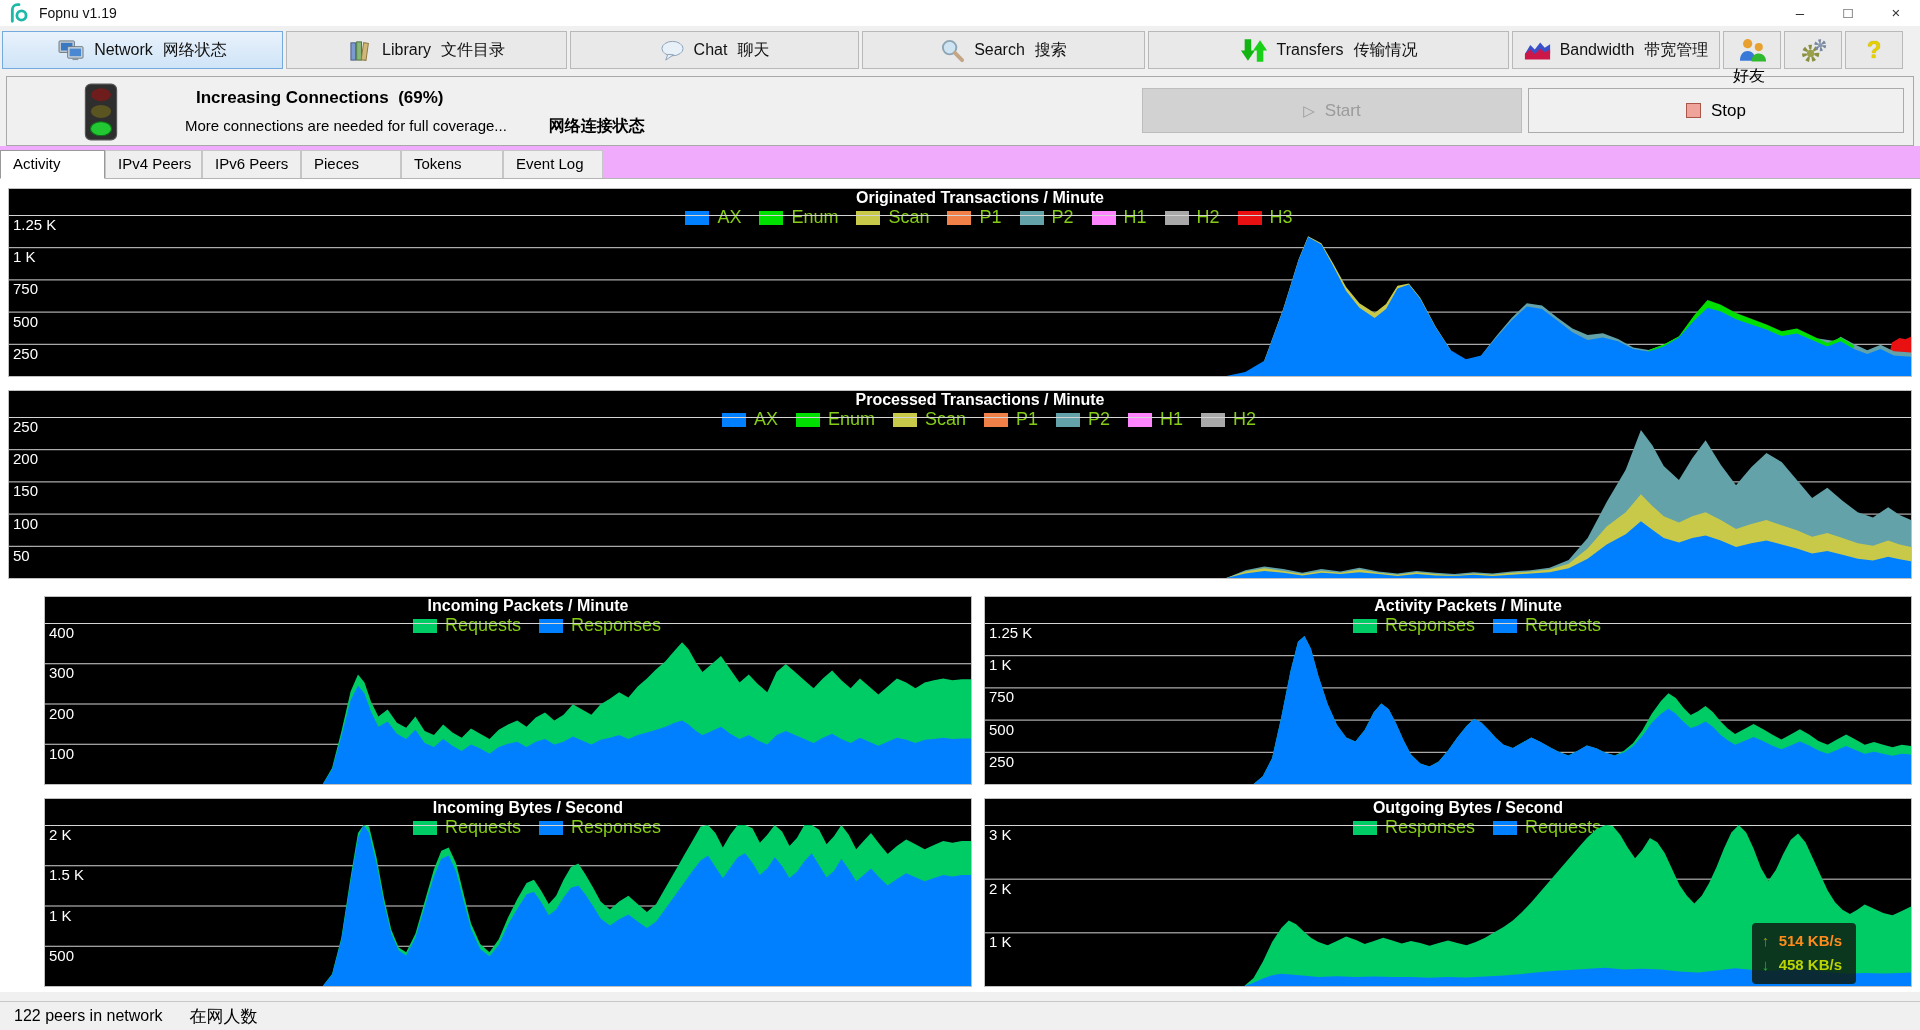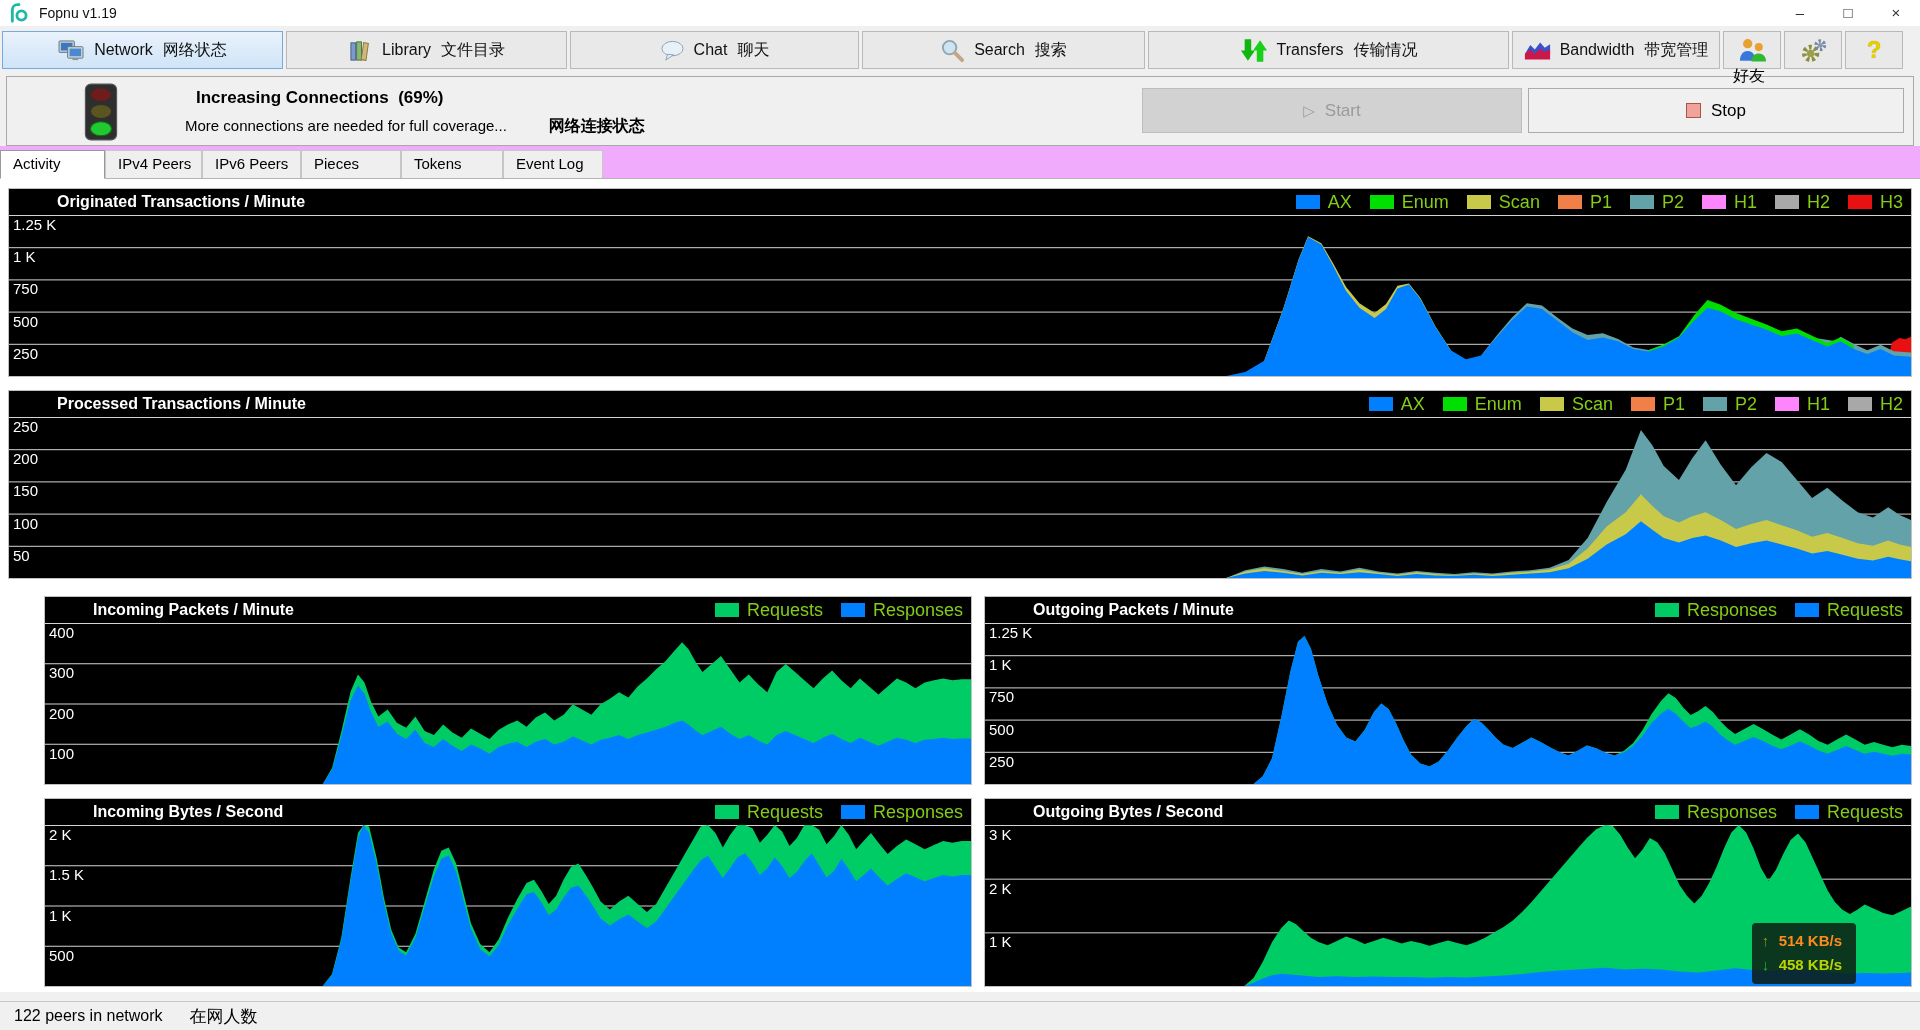--- a/index.html
+++ b/index.html
@@ -46,21 +46,21 @@
   .tab.active{background:#fff;border:1px solid #999;border-bottom:1px solid #fff;height:29px;margin-bottom:-1px;z-index:2;}
   .tw0{width:105px}.tw1{width:97px}.tw2{width:99px}.tw3{width:100px}.tw4{width:102px}.tw5{width:100px}
   
   .charts{background:#fff;padding:9px 8px 0 8px;min-height:813px;box-sizing:border-box;}
   .chart-panel{background:#000;border:1px solid #c0c0c0;box-sizing:border-box;height:189px;}
   .full{margin-bottom:13px;}
   .full.gap-lg{margin-bottom:17px;}
   .chart-row{display:flex;gap:12px;margin-bottom:13px;padding-left:36px;}
   .chart-row .chart-panel{flex:1;}
   .chart-header{height:26px;display:flex;align-items:center;justify-content:space-between;
-                padding:0 8px 0 48px;}
+                padding:0 8px 0 48px;flex-direction:column;}
   .chart-title{color:#fff;font-size:16px;font-weight:bold;}
   .chart-legend{display:flex;align-items:center;}
   .legend-item{display:flex;align-items:center;margin-left:18px;}
   .legend-swatch{width:24px;height:14px;margin-right:8px;}
   .legend-label{color:#84cc16;font-size:18px;}
   .chart-plot{position:relative;height:161px;overflow:hidden;}
   .chart-plot svg{position:absolute;left:0;top:0;width:100%;height:100%;display:block;}
   .tick-label{position:absolute;left:4px;color:#fff;font-size:15px;line-height:1;z-index:2;}
   .rate-overlay{position:absolute;right:55px;bottom:2px;background:rgba(12,28,18,0.85);
                 border-radius:4px;padding:6px 14px 7px 10px;z-index:3;}
@@ -355,21 +355,21 @@
               <polygon points="300,161 300,161.0 310,146.5 320,113.5 330,77.3 338,62.4 345,70.4 352,88.6 360,103.8 370,98.6 380,110.7 390,115.9 400,106.7 410,119.9 420,124.0 430,115.9 440,122.8 450,128.0 460,121.6 470,125.6 480,130.8 490,124.0 500,120.8 510,118.7 520,124.0 530,118.7 540,115.9 550,121.6 560,118.7 570,113.5 580,117.5 590,121.6 600,116.7 610,114.7 620,111.9 630,115.9 640,111.9 650,109.5 660,106.7 670,103.8 680,99.8 688,97.4 695,101.4 703,107.9 710,111.9 720,107.9 730,103.8 740,110.7 750,115.9 760,111.9 770,117.5 780,121.6 790,111.9 800,107.9 810,111.9 820,115.9 830,119.9 840,114.7 850,110.7 860,115.9 870,119.9 880,114.7 890,118.7 900,122.8 910,118.7 920,114.7 930,116.7 940,119.9 950,116.7 960,115.9 970,114.7 980,115.9 990,115.5 1000,115.5 1000,161" fill="#0080ff"></polygon>
             </svg>
             <span class="tick-label" style="top: 2px;">400</span>
             <span class="tick-label" style="top: 42.25px;">300</span>
             <span class="tick-label" style="top: 82.5px;">200</span>
             <span class="tick-label" style="top: 122.75px;">100</span>
           </div>
         </div>
       <div class="chart-panel">
           <div class="chart-header">
-            <span class="chart-title">Outgoing Packets / Minute</span>
+            <span class="chart-title">Activity Packets / Minute</span>
             <span class="chart-legend">
               <span class="legend-item">
                 <span class="legend-swatch" style="background: rgb(0, 204, 102);"></span>
                 <span class="legend-label">Responses</span>
               </span>
               <span class="legend-item">
                 <span class="legend-swatch" style="background: rgb(0, 128, 255);"></span>
                 <span class="legend-label">Requests</span>
               </span>
             </span>

